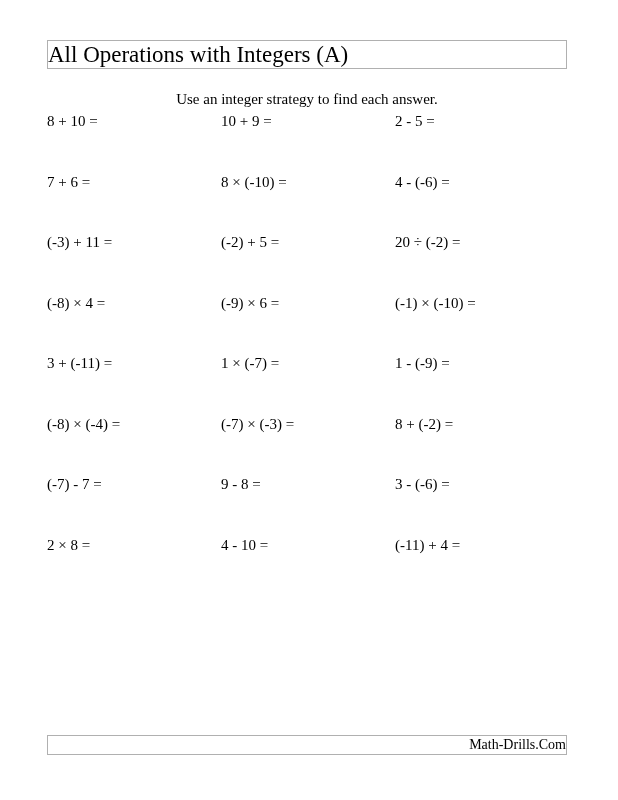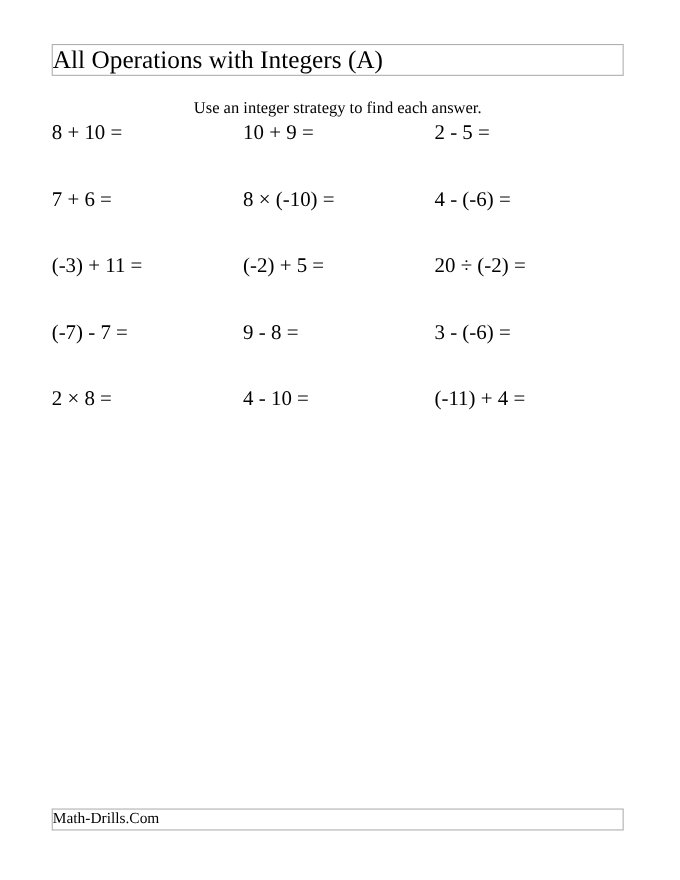--- a/index.html
+++ b/index.html
@@ -49,38 +49,38 @@
     top: 112px;
     width: 520px;
   }
   .problem-row {
     position: relative;
     height: 60.5px;
   }
   .problem {
     position: absolute;
     top: 0;
-    font-size: 19px;
+    font-size: 15px;
     line-height: 18px;
     white-space: nowrap;
   }
   .problem.col-0 { left: 0px; }
   .problem.col-1 { left: 174px; }
   .problem.col-2 { left: 348px; }
   .footer-box {
     position: absolute;
     left: 47px;
     top: 735px;
     width: 520px;
     height: 20px;
     border: 1px solid #b0b0b0;
     box-sizing: border-box;
     display: flex;
     align-items: center;
-    justify-content: flex-start;
+    justify-content: flex-end;
   }
   .footer-box .footer-text {
     font-size: 14px;
     line-height: 1;
     white-space: nowrap;
   }
 </style>
 </head>
 <body>
 
@@ -99,20 +99,35 @@
     <span class="problem col-0">7 + 6 =</span>
     <span class="problem col-1">8 × (-10) =</span>
     <span class="problem col-2">4 - (-6) =</span>
   </div>
   <div class="problem-row">
     <span class="problem col-0">(-3) + 11 =</span>
     <span class="problem col-1">(-2) + 5 =</span>
     <span class="problem col-2">20 ÷ (-2) =</span>
   </div>
   <div class="problem-row">
+    <span class="problem col-0">(-8) × 4 =</span>
+    <span class="problem col-1">(-9) × 6 =</span>
+    <span class="problem col-2">(-1) × (-10) =</span>
+  </div>
+  <div class="problem-row">
+    <span class="problem col-0">3 + (-11) =</span>
+    <span class="problem col-1">1 × (-7) =</span>
+    <span class="problem col-2">1 - (-9) =</span>
+  </div>
+  <div class="problem-row">
+    <span class="problem col-0">(-8) × (-4) =</span>
+    <span class="problem col-1">(-7) × (-3) =</span>
+    <span class="problem col-2">8 + (-2) =</span>
+  </div>
+  <div class="problem-row">
     <span class="problem col-0">(-7) - 7 =</span>
     <span class="problem col-1">9 - 8 =</span>
     <span class="problem col-2">3 - (-6) =</span>
   </div>
   <div class="problem-row">
     <span class="problem col-0">2 × 8 =</span>
     <span class="problem col-1">4 - 10 =</span>
     <span class="problem col-2">(-11) + 4 =</span>
   </div>
 </div>

